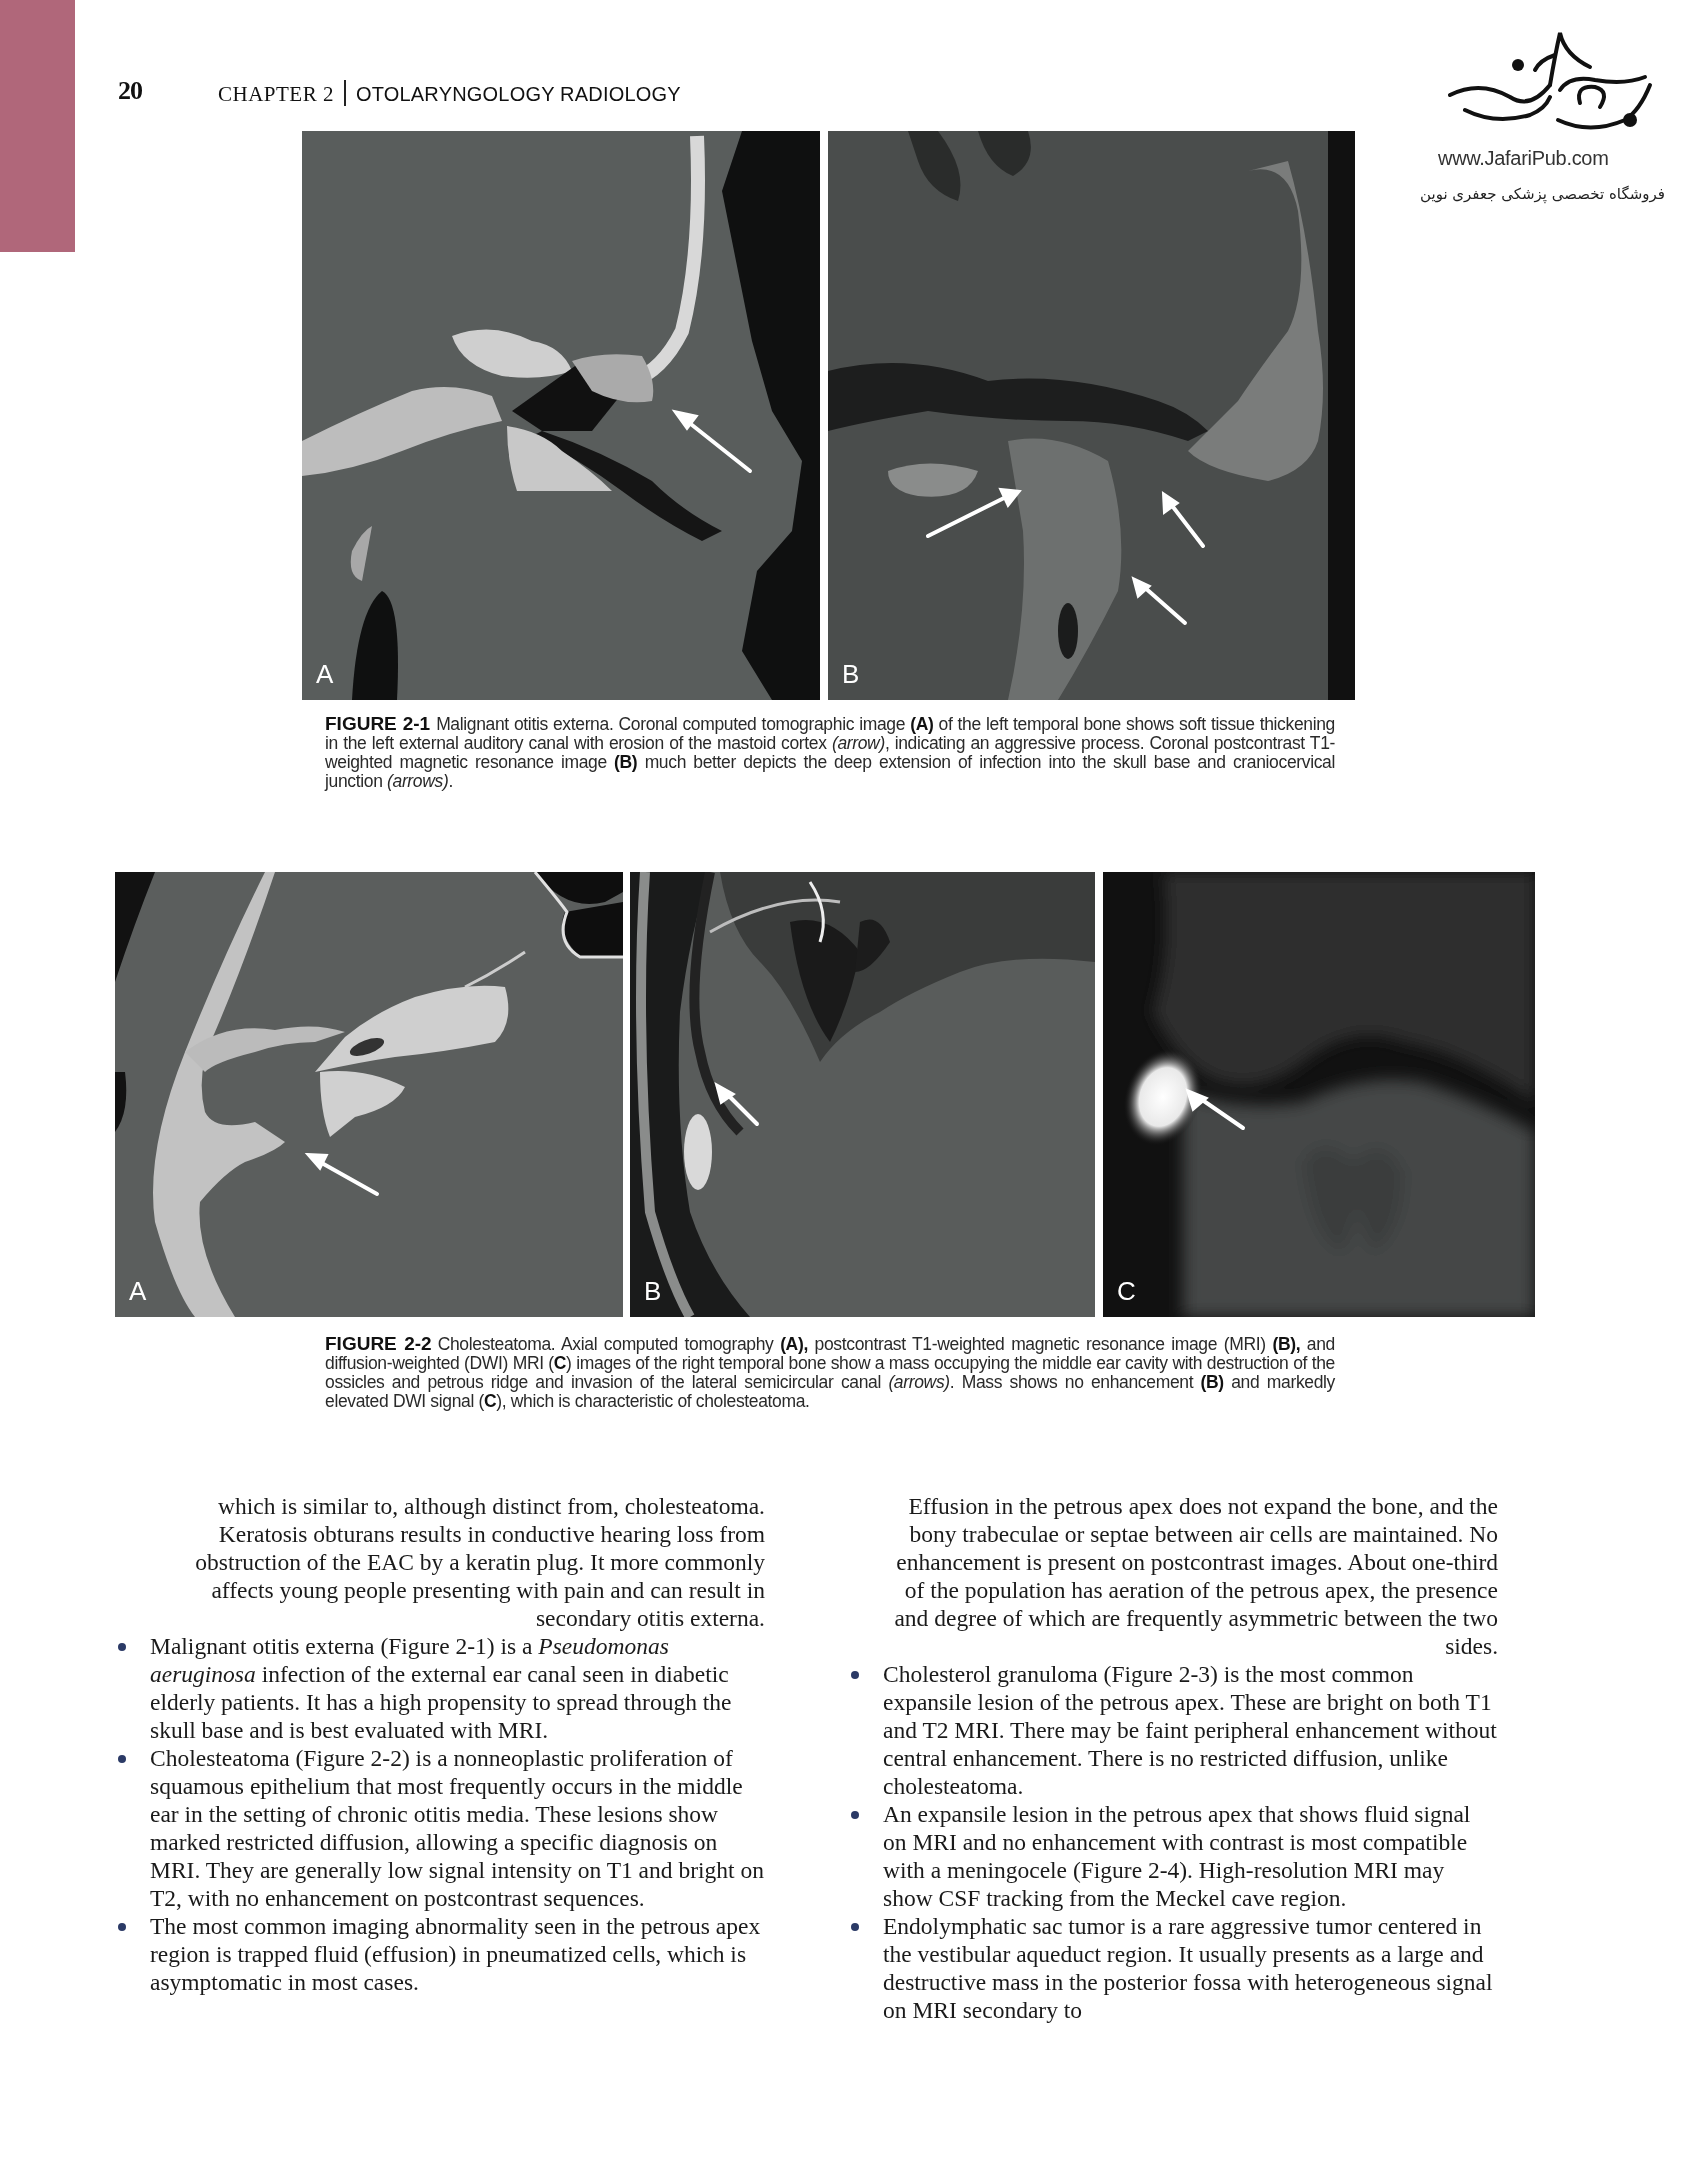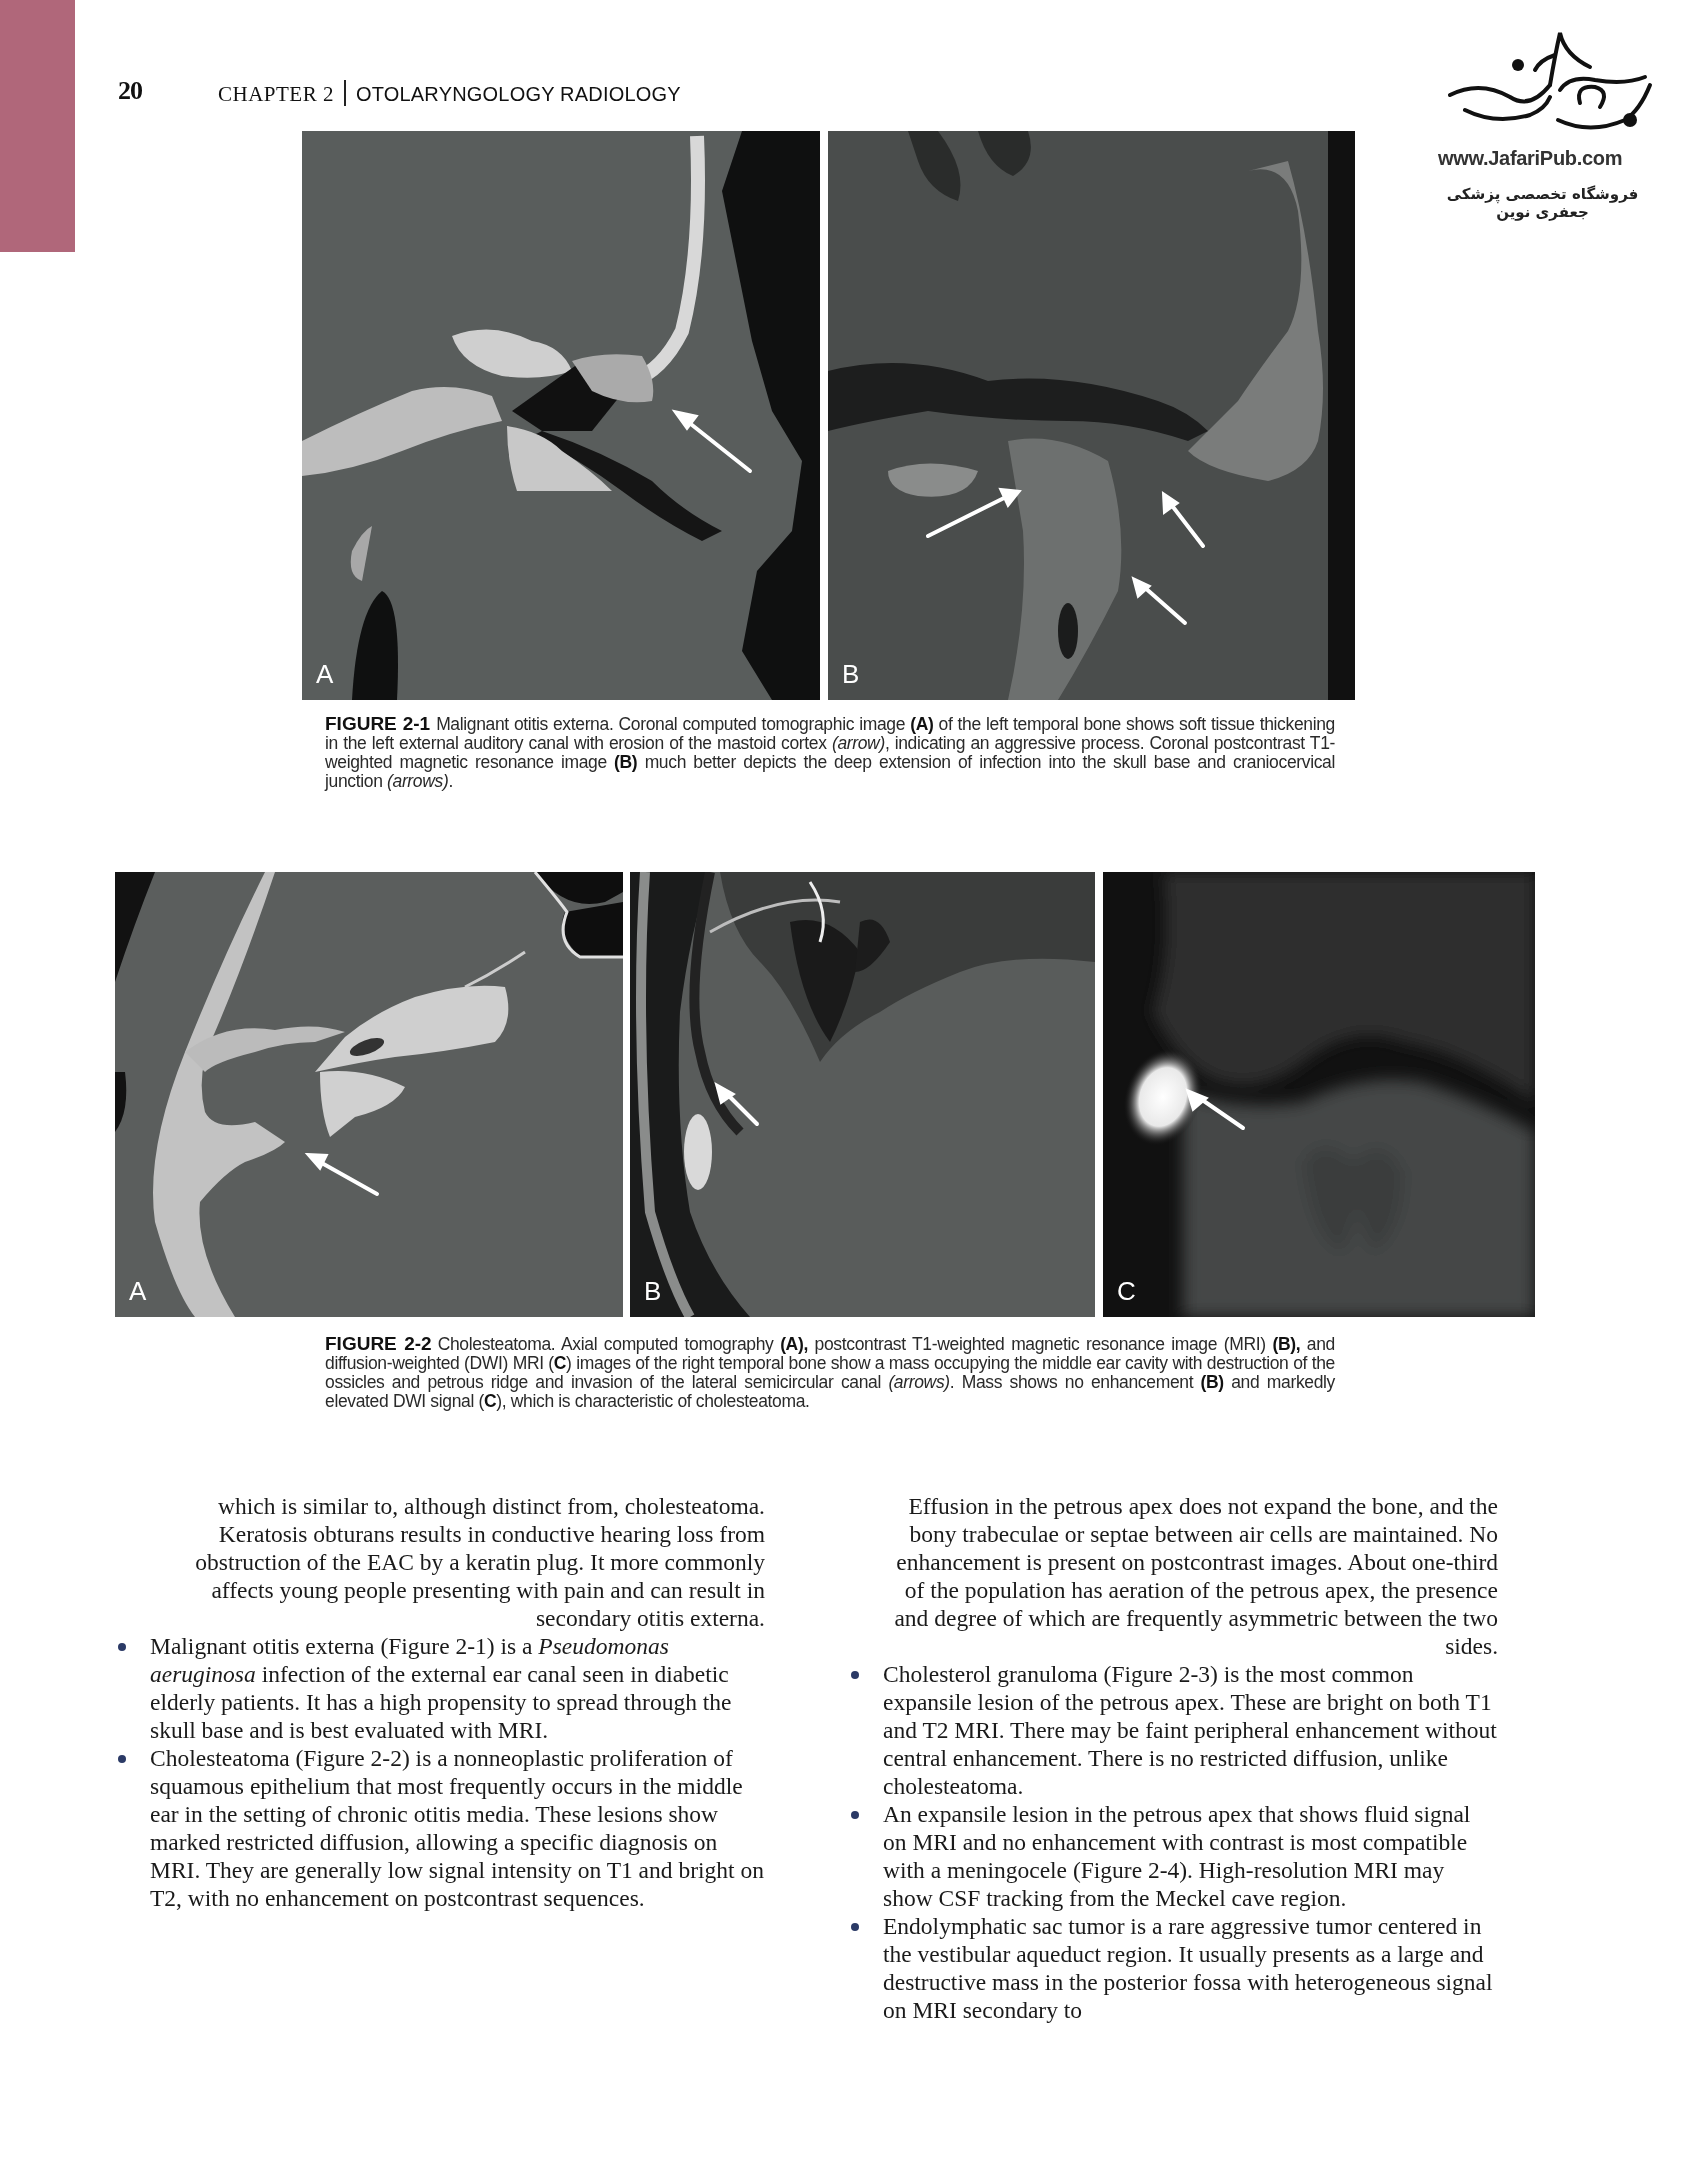--- a/index.html
+++ b/index.html
@@ -4,21 +4,21 @@
 <style>
   html, body { margin:0; padding:0; background:#ffffff; }
   body { width:1700px; height:2175px; position:relative; overflow:hidden; font-family:"Liberation Serif", serif; color:#1a1a1a; }
   .accent-bar { position:absolute; left:0; top:0; width:75px; height:252px; background:#b0677a; }
   .page-number { position:absolute; left:118px; top:76px; font-family:"Liberation Serif", serif; font-weight:bold; font-size:26px; letter-spacing:-1px; color:#111; }
   .running-head { position:absolute; left:218px; top:80px; font-size:21px; color:#111; white-space:nowrap; }
   .running-head .chap { font-family:"Liberation Serif", serif; letter-spacing:0.5px;margin-top:8px; }
   .running-head .sep { display:inline-block; width:2px; height:26px; background:#222; vertical-align:-5px; margin:0 10px; }
   .running-head .title { font-family:"Liberation Sans", sans-serif; font-size:20px; letter-spacing:0.2px;text-align:center; }
 
-  .publisher { position:absolute; left:1420px; top:25px; width:250px; height:170px;font-weight:bold; }
+  .publisher { position:absolute; left:1420px; top:25px; width:250px; height:170px; }
   .publisher svg { position:absolute; left:20px; top:0; }
   .publisher .url { position:absolute; left:18px; top:122px; font-family:"Liberation Sans", sans-serif; font-size:20px; color:#333; letter-spacing:-0.3px; }
   .publisher .fa { position:absolute; left:0; top:160px; width:245px; text-align:center; font-family:"DejaVu Sans", sans-serif; font-size:15px; color:#222; direction:rtl; }
 
   .panel { position:absolute; overflow:hidden; }
   .panel .lbl { position:absolute; left:14px; bottom:10px; font-family:"Liberation Sans", sans-serif; font-size:26px; color:#fff; }
   .panel svg { position:absolute; left:0; top:0; width:100%; height:100%; }
 
   .caption { position:absolute; font-family:"Liberation Sans", sans-serif; font-size:17.5px; line-height:19px; color:#2a2a2a; text-align:justify; letter-spacing:-0.35px; }
   .caption .fig-label { font-weight:bold; font-size:19px; color:#111; letter-spacing:0; margin-right:6px; }
@@ -178,20 +178,24 @@
 <div class="column col-left">
   <p>which is similar to, although distinct from, cholesteatoma. Keratosis obturans results in conductive hearing loss from obstruction of the EAC by a keratin plug. It more commonly affects young people presenting with pain and can result in secondary otitis externa.</p>
   <div class="bullet-item">
     <span class="dot"></span>
     <span>Malignant otitis externa (Figure 2-1) is a </span><i>Pseudomonas aeruginosa</i><span> infection of the external ear canal seen in diabetic elderly patients. It has a high propensity to spread through the skull base and is best evaluated with MRI.</span>
   </div>
   <div class="bullet-item">
     <span class="dot"></span>
     <span>Cholesteatoma (Figure 2-2) is a nonneoplastic proliferation of squamous epithelium that most frequently occurs in the middle ear in the setting of chronic otitis media. These lesions show marked restricted diffusion, allowing a specific diagnosis on MRI. They are generally low signal intensity on T1 and bright on T2, with no enhancement on postcontrast sequences.</span>
   </div>
+  <div class="bullet-item">
+    <span class="dot"></span>
+    <span>The most common imaging abnormality seen in the petrous apex region is trapped fluid (effusion) in pneumatized cells, which is asymptomatic in most cases.</span>
+  </div>
 </div>
 
 <div class="column col-right">
   <p>Effusion in the petrous apex does not expand the bone, and the bony trabeculae or septae between air cells are maintained. No enhancement is present on postcontrast images. About one-third of the population has aeration of the petrous apex, the presence and degree of which are frequently asymmetric between the two sides.</p>
   <div class="bullet-item">
     <span class="dot"></span>
     <span>Cholesterol granuloma (Figure 2-3) is the most common expansile lesion of the petrous apex. These are bright on both T1 and T2 MRI. There may be faint peripheral enhancement without central enhancement. There is no restricted diffusion, unlike cholesteatoma.</span>
   </div>
   <div class="bullet-item">
     <span class="dot"></span>

